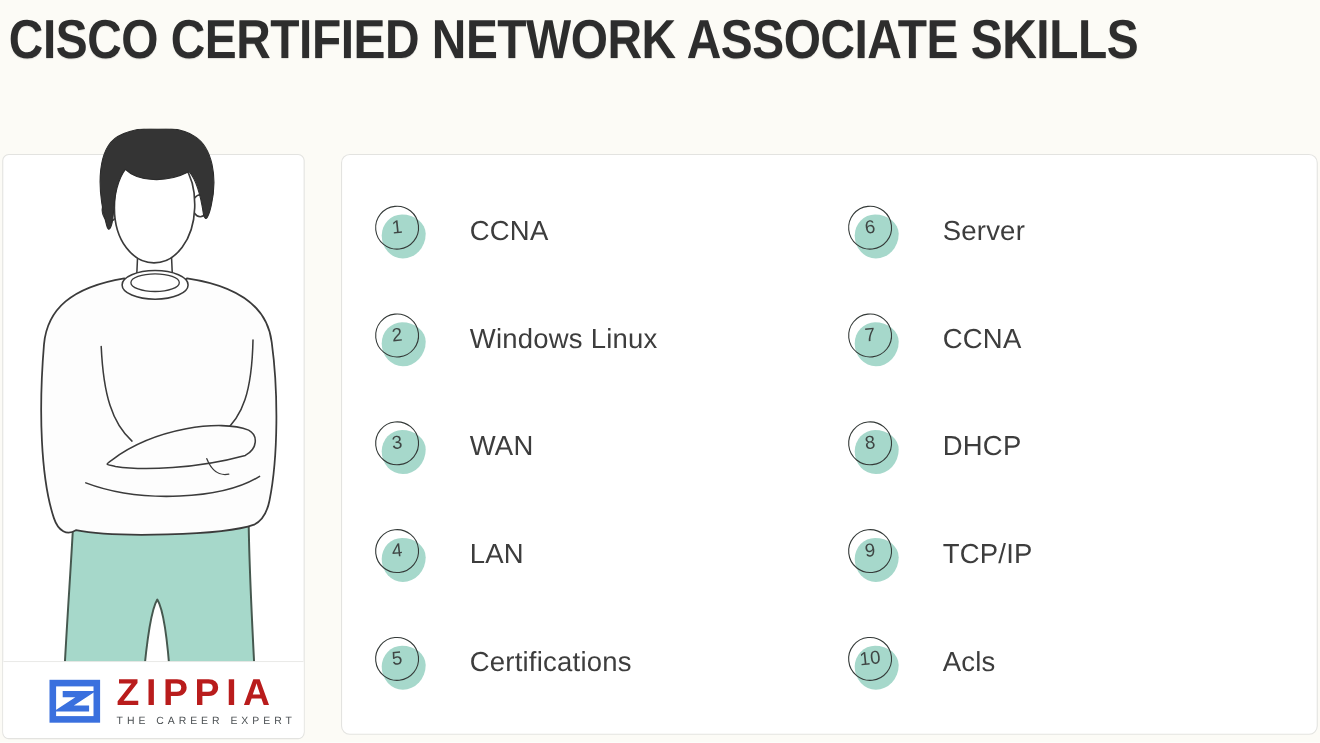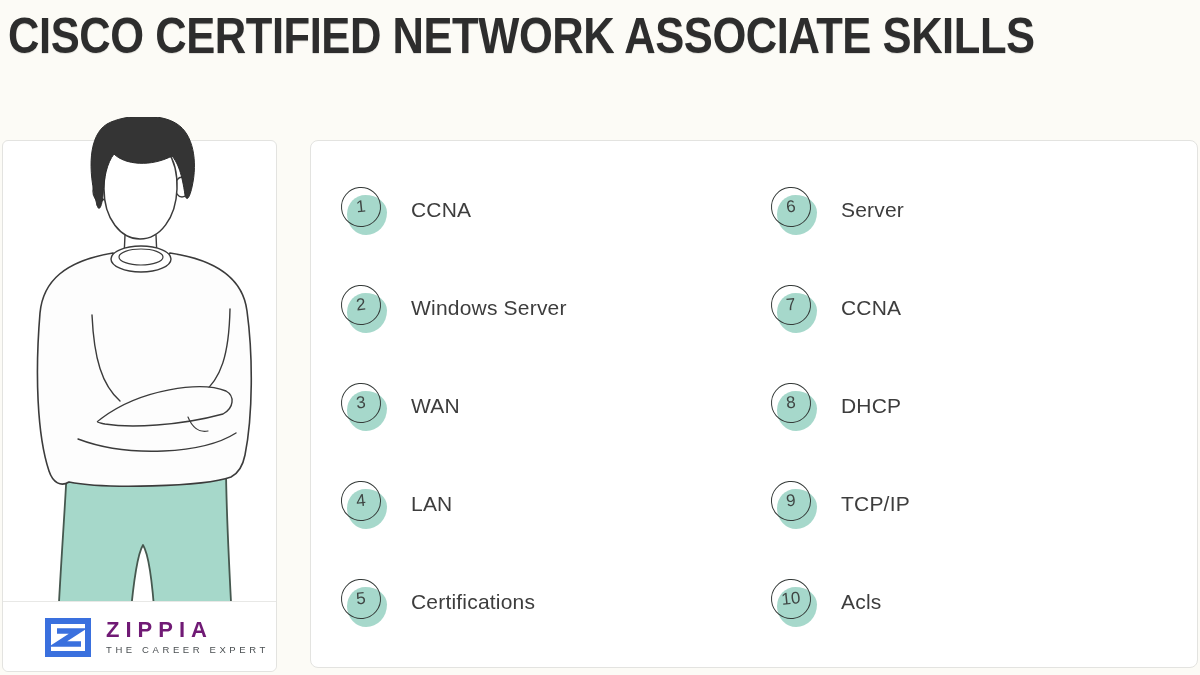--- a/index.html
+++ b/index.html
@@ -54,22 +54,22 @@
   .logo-bar{
     position:absolute;left:0;right:0;bottom:0;height:70px;
     background:#ffffff;border-top:1px solid #e8e8e6;
     display:flex;align-items:center;gap:13px;
     padding-left:40px;z-index:3;
     border-radius:0 0 6px 6px;
   }
   .logo-icon{flex:0 0 auto;display:block;}
   .logo-text{display:flex;flex-direction:column;}
   .logo-brand{
-    font-size:22px;font-weight:bold;letter-spacing:6px;
-    color:#701a75;line-height:1;
+    font-size:34px;font-weight:bold;letter-spacing:6px;
+    color:#b91c1c;line-height:1;
   }
   .logo-tagline{
     font-size:9.5px;font-weight:normal;letter-spacing:3.6px;
     color:#4a4f52;margin-top:4px;line-height:1;
   }
 
   
   .col{position:absolute;top:47px;display:flex;flex-direction:column;gap:54px;}
   .col-left{left:30px;}
   .col-right{left:460px;}
@@ -81,21 +81,21 @@
     border-radius:46% 54% 52% 48% / 48% 44% 56% 52%;
   }
   .badge .ring{
     position:absolute;left:0;top:0;width:40px;height:40px;
     border:1.5px solid #343a38;border-radius:50%;
     display:flex;align-items:center;justify-content:center;
     font-size:17px;color:#3f4644;
     transform:rotate(-6deg);
   }
   .skill-label{
-    font-size:21px;color:var(--label-color);letter-spacing:0.2px;
+    font-size:25px;color:var(--label-color);letter-spacing:0.2px;margin-left:16px;
   }
 </style>
 </head>
 <body>
 
 <div class="page">
 
   <h1 class="page-title">CISCO CERTIFIED NETWORK ASSOCIATE SKILLS</h1>
 
   <div class="card left-card">
@@ -147,21 +147,21 @@
             <span class="blob"></span>
             <span class="ring">1</span>
           </span>
         <span class="skill-label">CCNA</span>
       </div>
       <div class="skill-row">
         <span class="badge">
             <span class="blob"></span>
             <span class="ring">2</span>
           </span>
-        <span class="skill-label">Windows Server</span>
+        <span class="skill-label">Windows Linux</span>
       </div>
       <div class="skill-row">
         <span class="badge">
             <span class="blob"></span>
             <span class="ring">3</span>
           </span>
         <span class="skill-label">WAN</span>
       </div>
       <div class="skill-row">
         <span class="badge">

